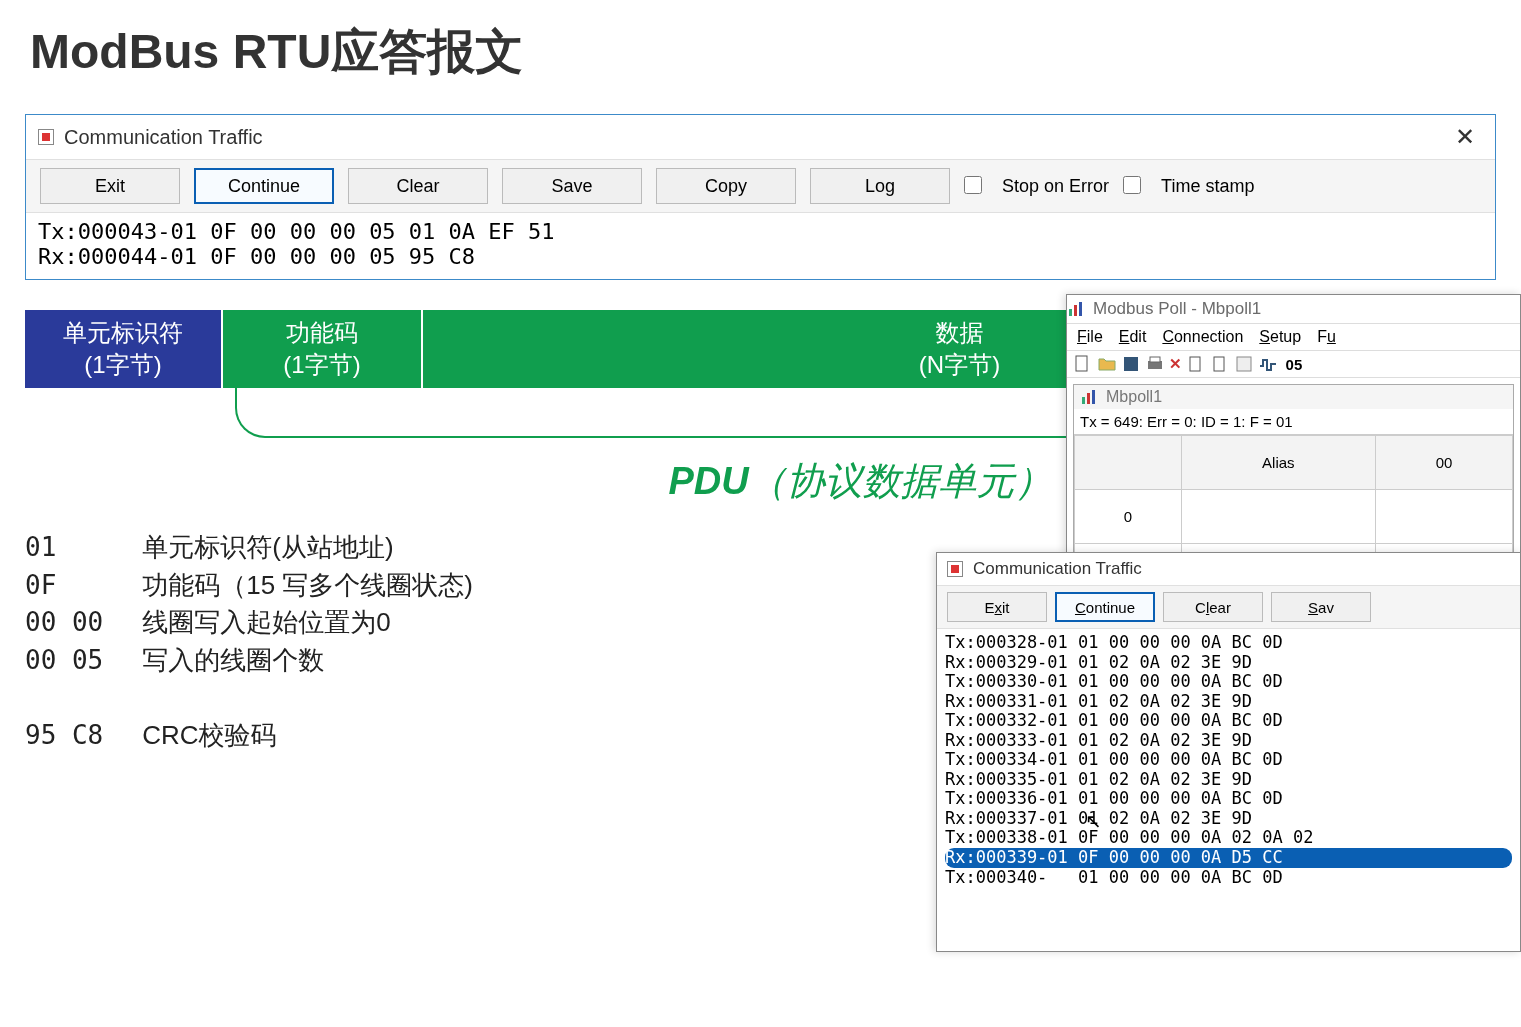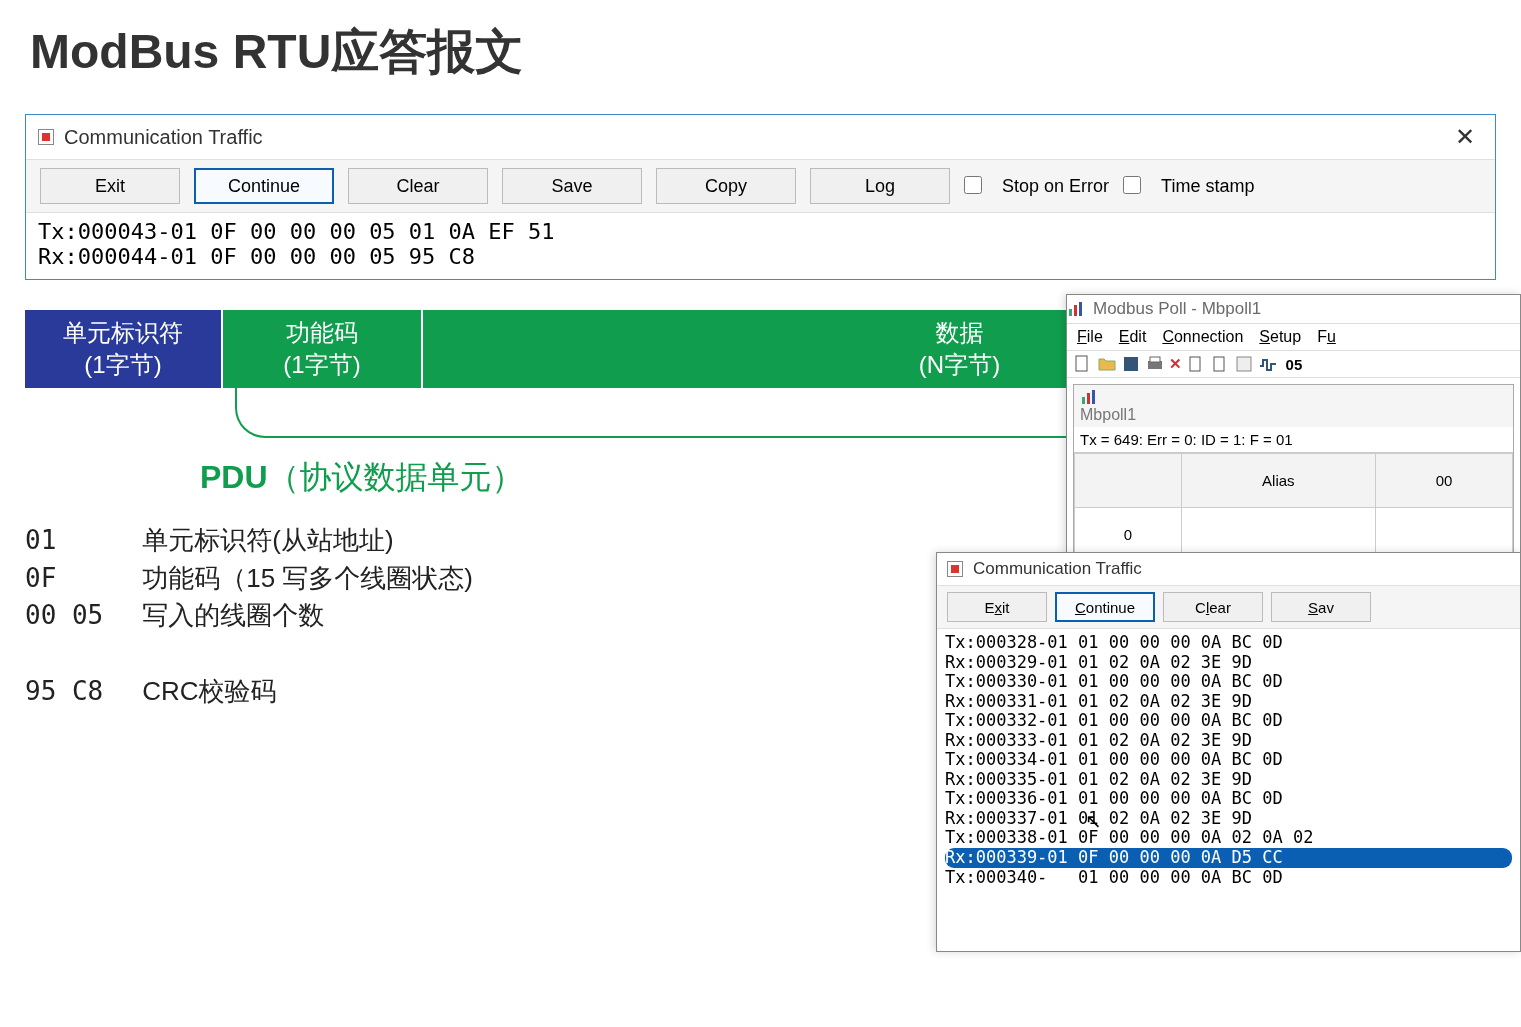--- a/index.html
+++ b/index.html
@@ -107,22 +107,24 @@
 .pdu-brace {
   margin: 0 25px 0 235px;
   height: 50px;
   border-bottom: 2px solid #109e4e;
   border-left: 2px solid #109e4e;
   border-right: 2px solid #109e4e;
   border-radius: 0 0 30px 30px;
   position: relative;
 }
 .pdu-label {
-  font-size: 32px;
+  text-align: center;
+  font-size: 38px;
   margin: 18px 0 0 200px;
+  font-style: italic;
 }
 .pdu-label .g { color: #109e4e; font-weight: 600; }
 .pdu-label .gl { color: #109e4e; }
 .explain {
   font-size: 26px;
   color: #222;
   padding: 22px 25px 0;
   line-height: 1.45;
 }
 .explain .code { font-family: Consolas, monospace; display: inline-block; min-width: 110px; }
@@ -175,26 +177,25 @@
   width: 20px;
   height: 20px;
   display: inline-block;
 }
 .mbpoll-doc {
   margin: 6px;
   border: 1px solid #aaa;
 }
 .mbpoll-doc-title {
   display: flex;
-  align-items: flex-start;
+  align-items: center;
   padding: 3px 6px;
   background: #f5f5f5;
   font-size: 16px;
   color: #777;
-  flex-direction: column;
 }
 .mbpoll-status {
   padding: 4px 6px;
   font-size: 15px;
   border-bottom: 1px solid #ccc;
 }
 .mbpoll-grid {
   display: table;
   width: 100%;
   font-size: 15px;
@@ -281,20 +282,21 @@
   </div>
 </div>
 <div class="pdu-brace"></div>
 <div class="pdu-label">
   <span class="g">PDU</span><span class="gl">（协议数据单元）</span>
 </div>
 
 <div class="explain" id="explain">
     <div><span class="code">01</span><span> 单元标识符(从站地址)</span></div>
     <div><span class="code">0F</span><span> 功能码（15 写多个线圈状态)</span></div>
+    <div><span class="code">00 00</span><span> 线圈写入起始位置为0</span></div>
     <div><span class="code">00 05</span><span> 写入的线圈个数</span></div>
     <div>&nbsp;</div>
     <div><span class="code">95 C8</span><span> CRC校验码</span></div>
   </div>
 
 <div class="overlay mbpoll">
   <div class="mbpoll-titlebar">
     <span class="mb-icon">
       <svg viewBox="0 0 18 18">
           <rect x="2" y="9" width="3" height="7" fill="#3a7"></rect>

